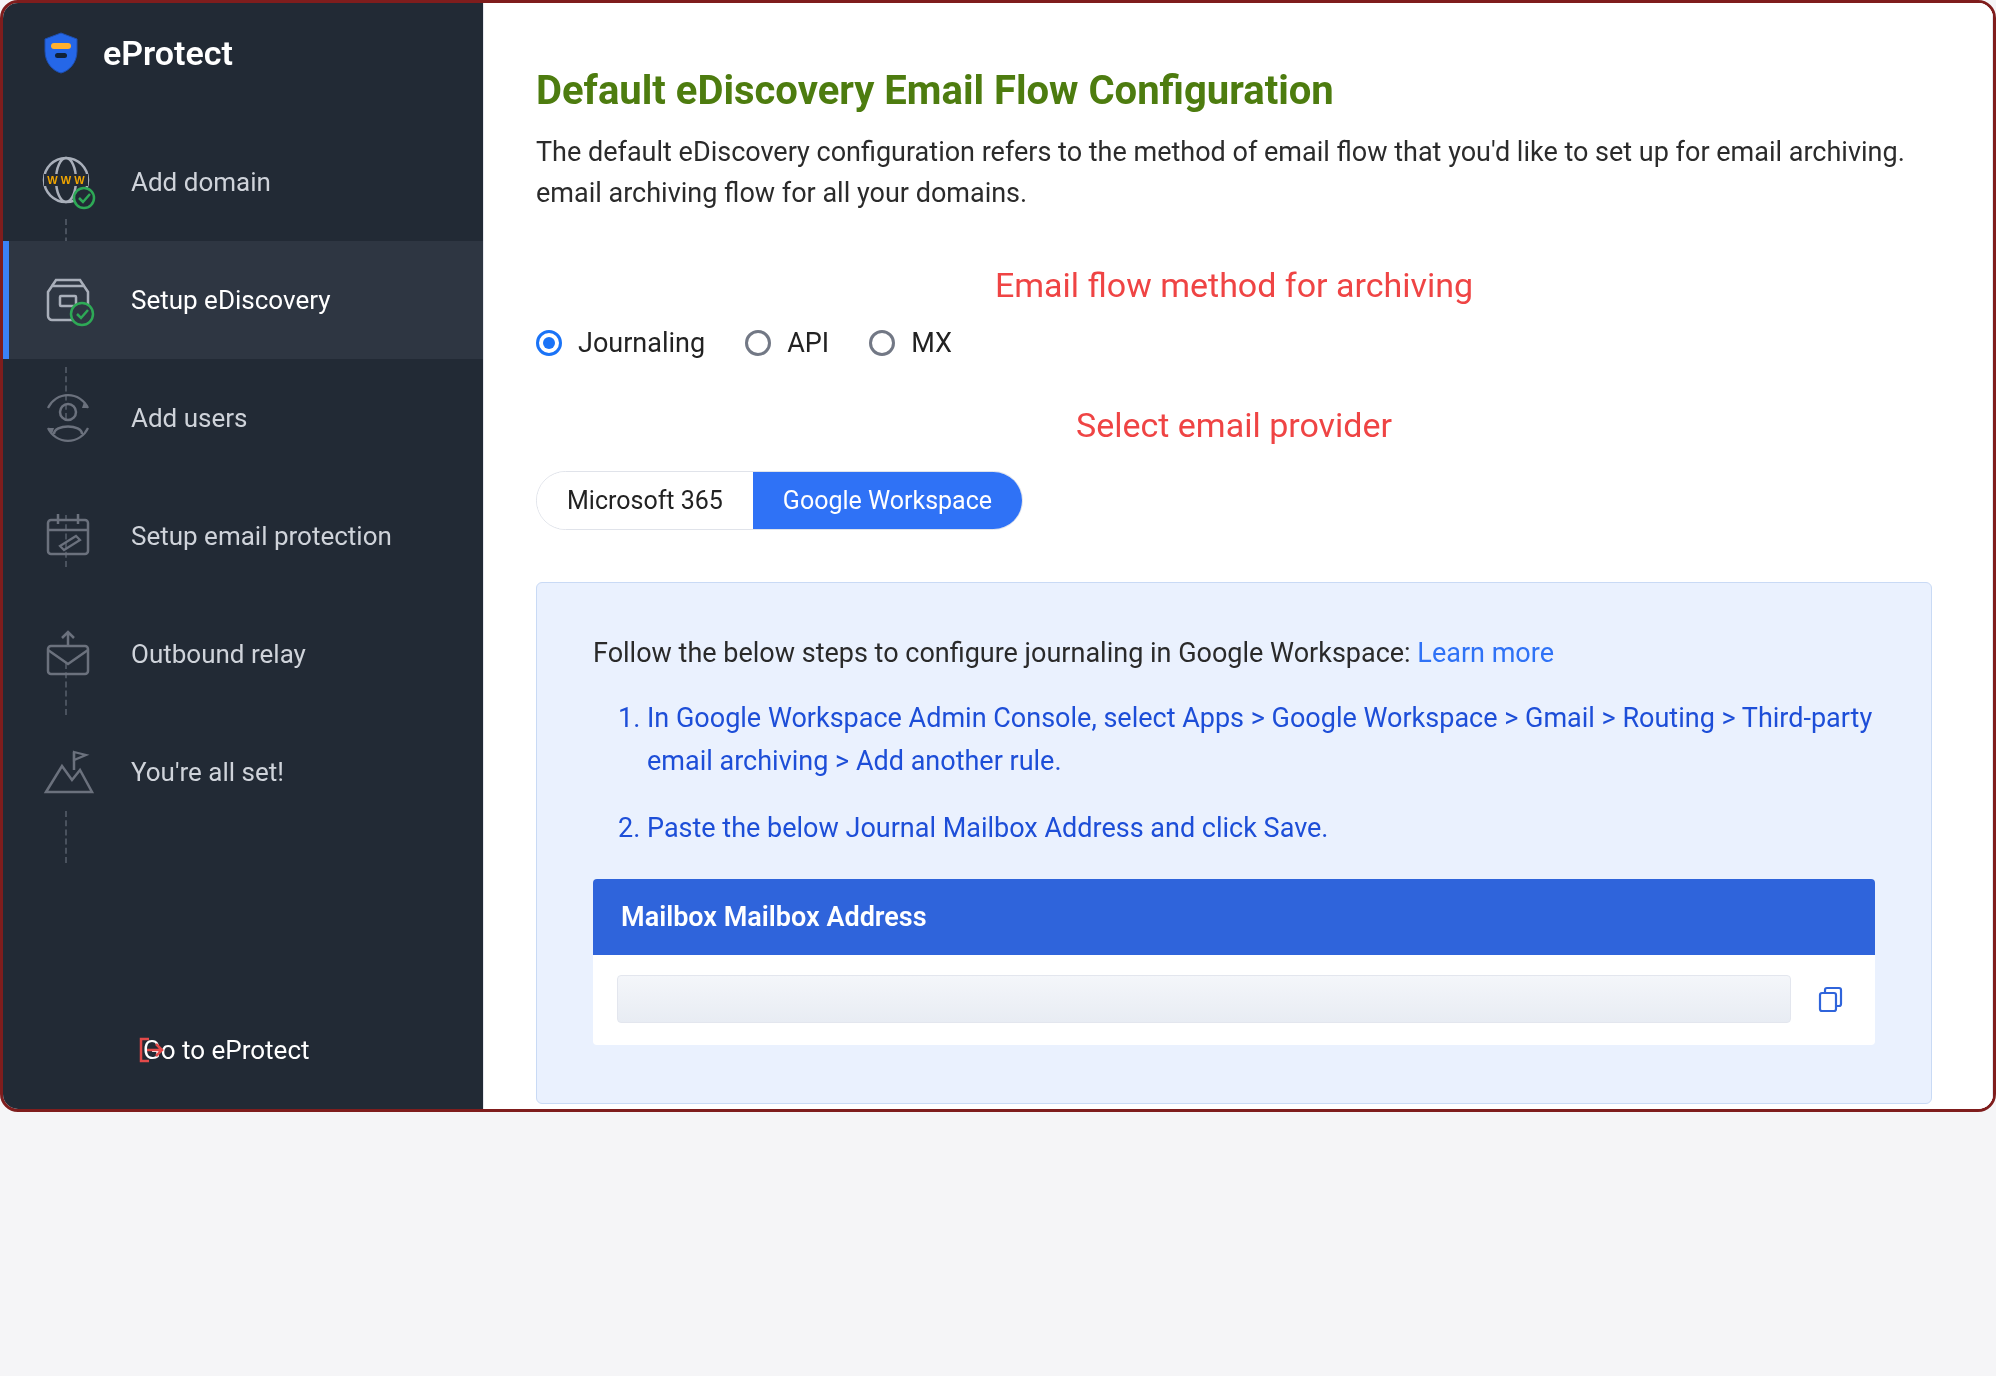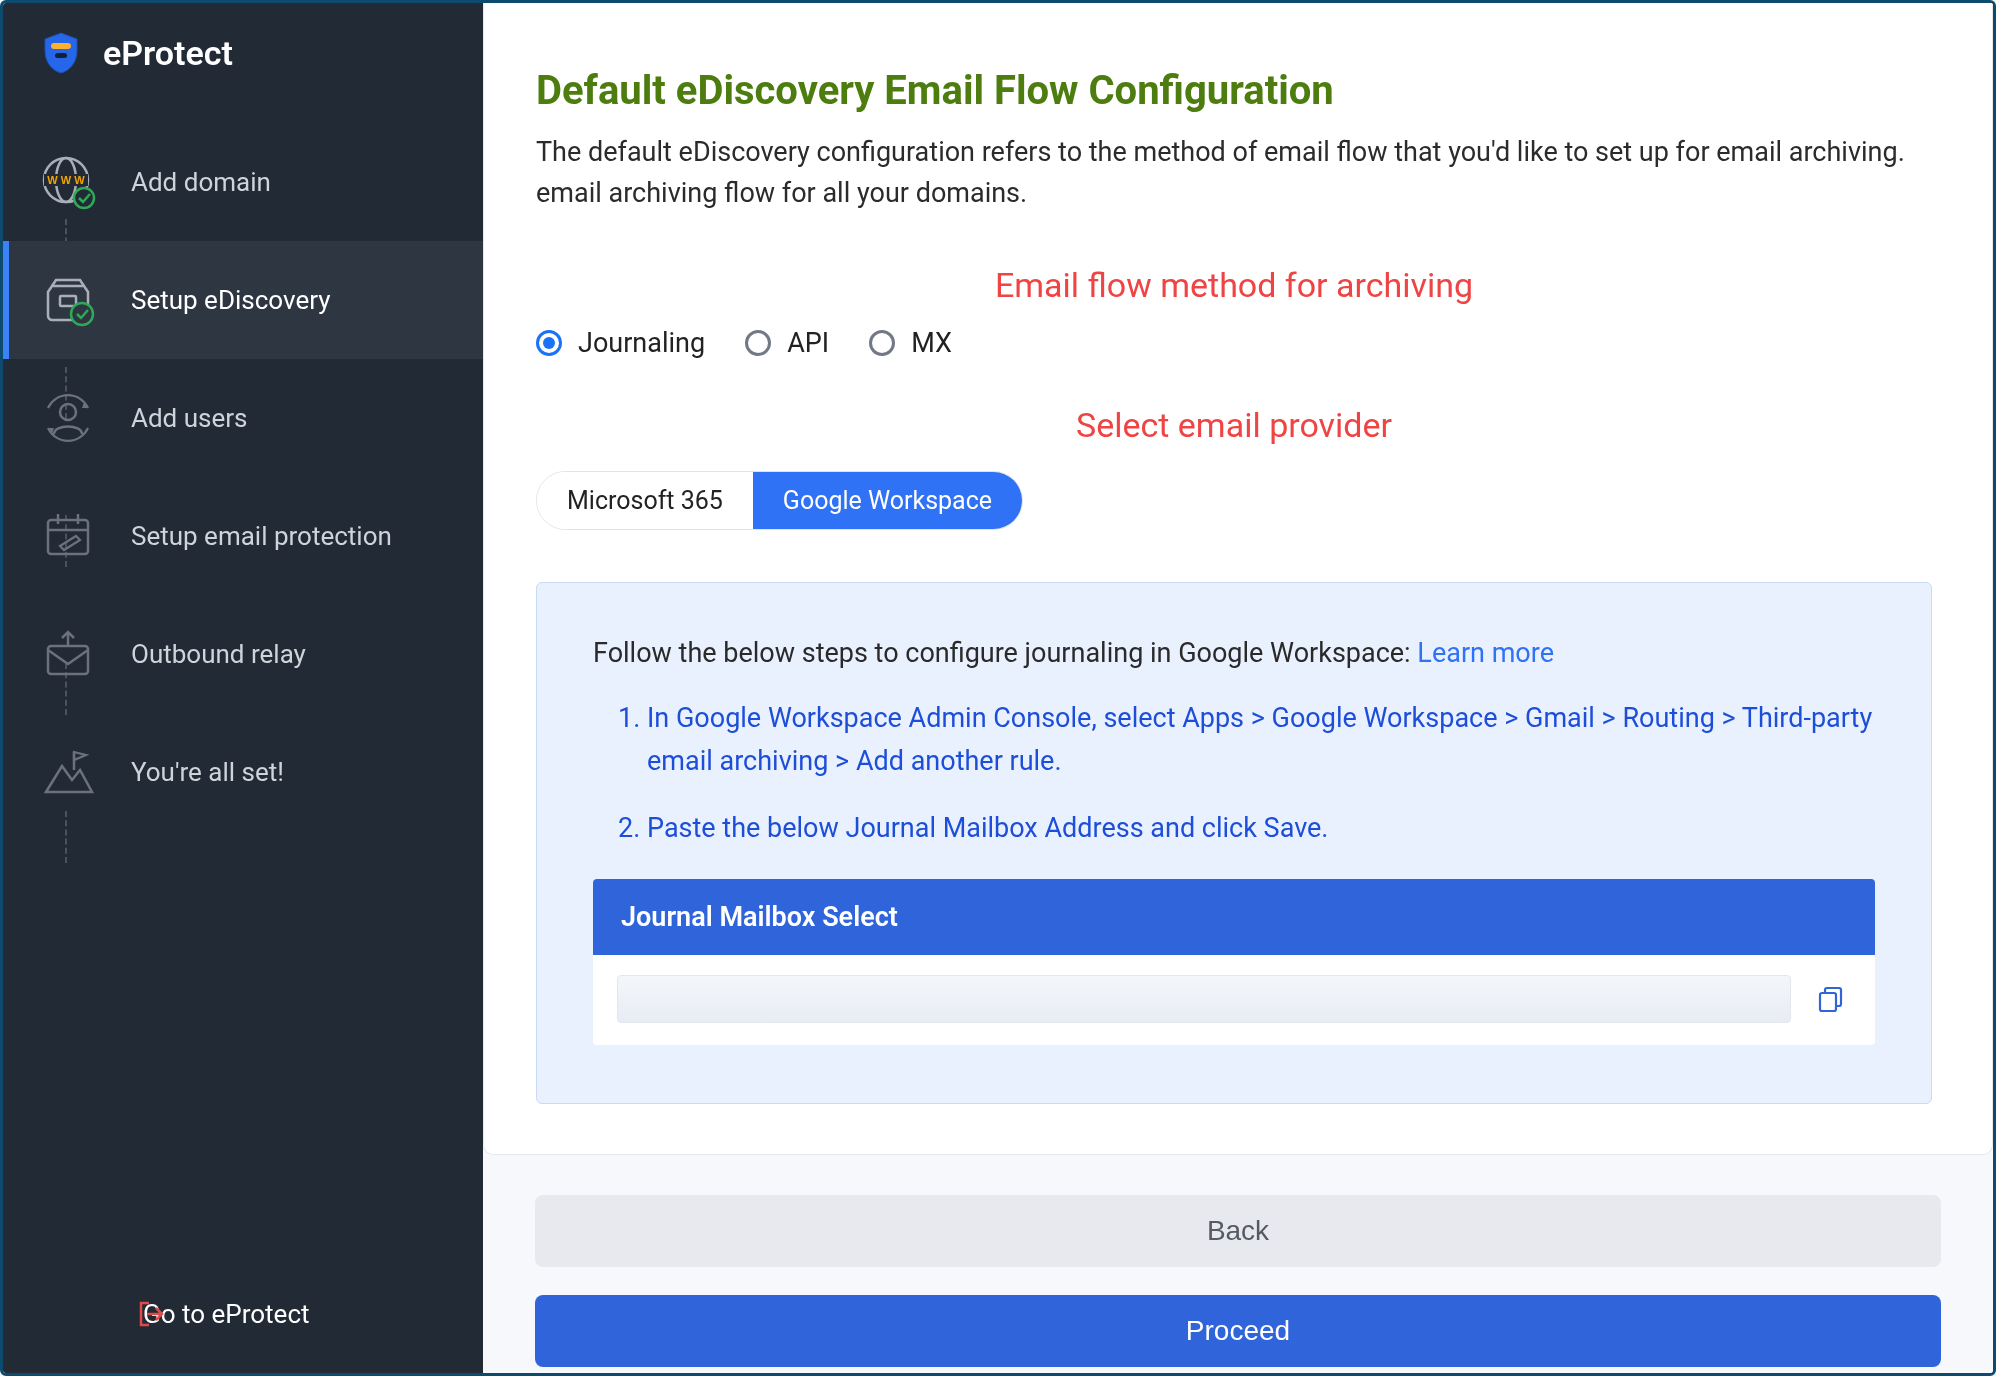--- a/index.html
+++ b/index.html
@@ -1,17 +1,17 @@
 <!DOCTYPE html>
 <html><head>
 <meta charset="utf-8">
 <style>
   * { box-sizing: border-box; margin: 0; padding: 0; }
   body { font-family: -apple-system, BlinkMacSystemFont, "Segoe UI", Roboto, Helvetica, Arial, sans-serif; background: #f5f5f7; }
-  .app-frame { width: 1996px; height: 1376px; border: 3px solid #0c4a6e; border-radius: 6px; overflow: hidden; display: flex; background: #fff; }
+  .app-frame { width: 1996px; height: 1112px; border: 3px solid #7f1d1d; border-radius: 18px; overflow: hidden; display: flex; background: #fff; }
   .sidebar { width: 480px; background: #222a35; color: #fff; display: flex; flex-direction: column; position: relative; }
   .brand { display: flex; align-items: center; gap: 20px; padding: 28px 32px 28px 36px; }
   .brand-icon { width: 44px; height: 44px; display:flex; align-items:center; justify-content:center; }
   .brand-name { font-size: 34px; font-weight: 600; color: #fff; }
   .nav { margin-top: 20px; flex: 1; position: relative; }
   .nav-item { display: flex; align-items: center; gap: 32px; padding: 28px 34px; font-size: 26px; color: #cfd3da; cursor: pointer; position: relative; }
   .nav-item.active { background: #2e3642; color: #fff; }
   .nav-item.active::before { content: ""; position: absolute; left: 0; top: 0; bottom: 0; width: 6px; background: #3b82f6; }
   .nav-icon { width: 62px; height: 62px; display:flex; align-items:center; justify-content:center; flex: 0 0 62px; }
   .nav-connector { position: absolute; left: 62px; width: 0; border-left: 2px dashed #4a525e; z-index: 0; }
@@ -200,21 +200,21 @@
       <div class="info-box">
         <p class="info-lead">
           <span>Follow the below steps to configure journaling in Google Workspace: </span>
           <a href="#">Learn more</a>
         </p>
         <ol class="info-list">
           <li>In Google Workspace Admin Console, select Apps &gt; Google Workspace &gt; Gmail &gt; Routing &gt; Third-party email archiving &gt; Add another rule.</li>
           <li>Paste the below Journal Mailbox Address and click Save.</li>
         </ol>
         <div class="journal-card">
-          <div class="journal-head">Journal Mailbox Select</div>
+          <div class="journal-head">Mailbox Mailbox Address</div>
           <div class="journal-body">
             <div class="journal-field" title=""></div>
             <div class="copy-btn">
               <span>
                 <svg width="30" height="30" viewBox="0 0 30 30">
                   <rect x="9" y="4" width="16" height="18" rx="2" fill="none" stroke="#2f64db" stroke-width="2.2"></rect>
                   <rect x="4" y="9" width="16" height="18" rx="2" fill="#fff" stroke="#2f64db" stroke-width="2.2"></rect>
                 </svg>
               </span>
             </div>

